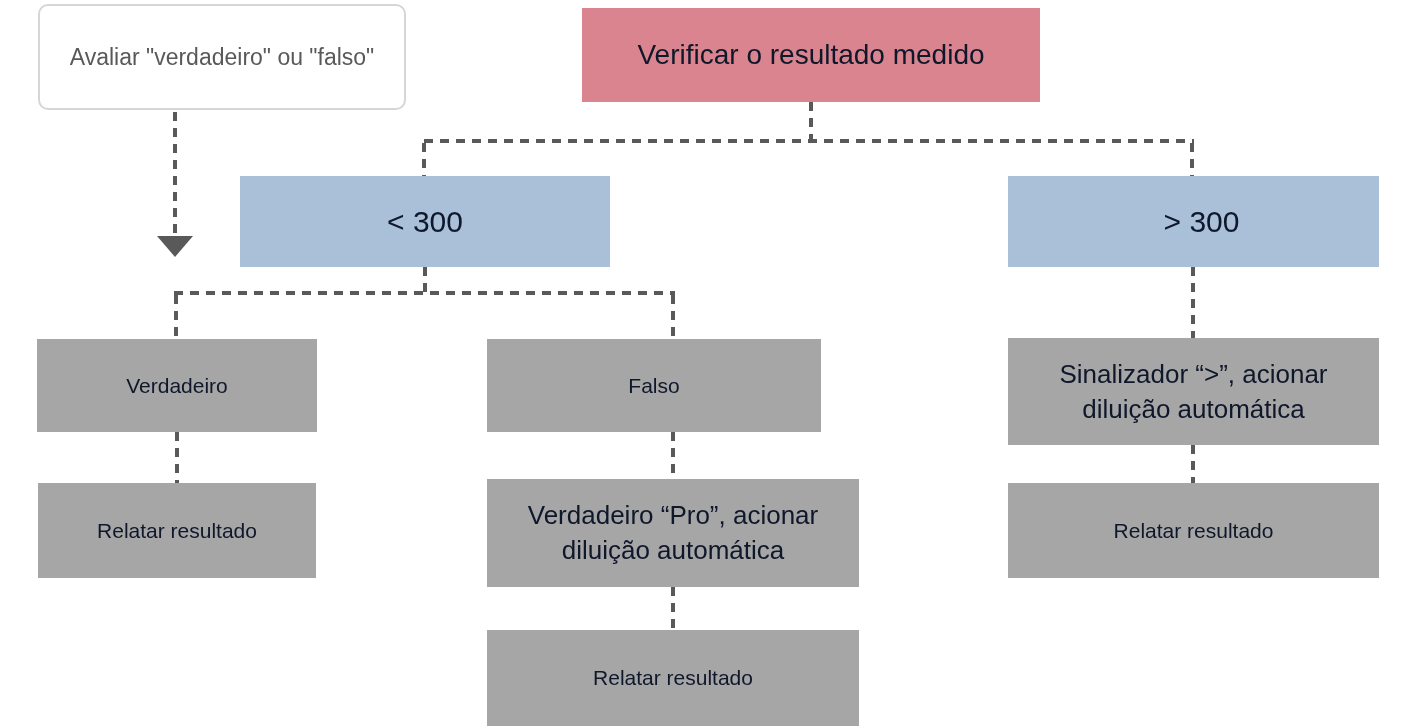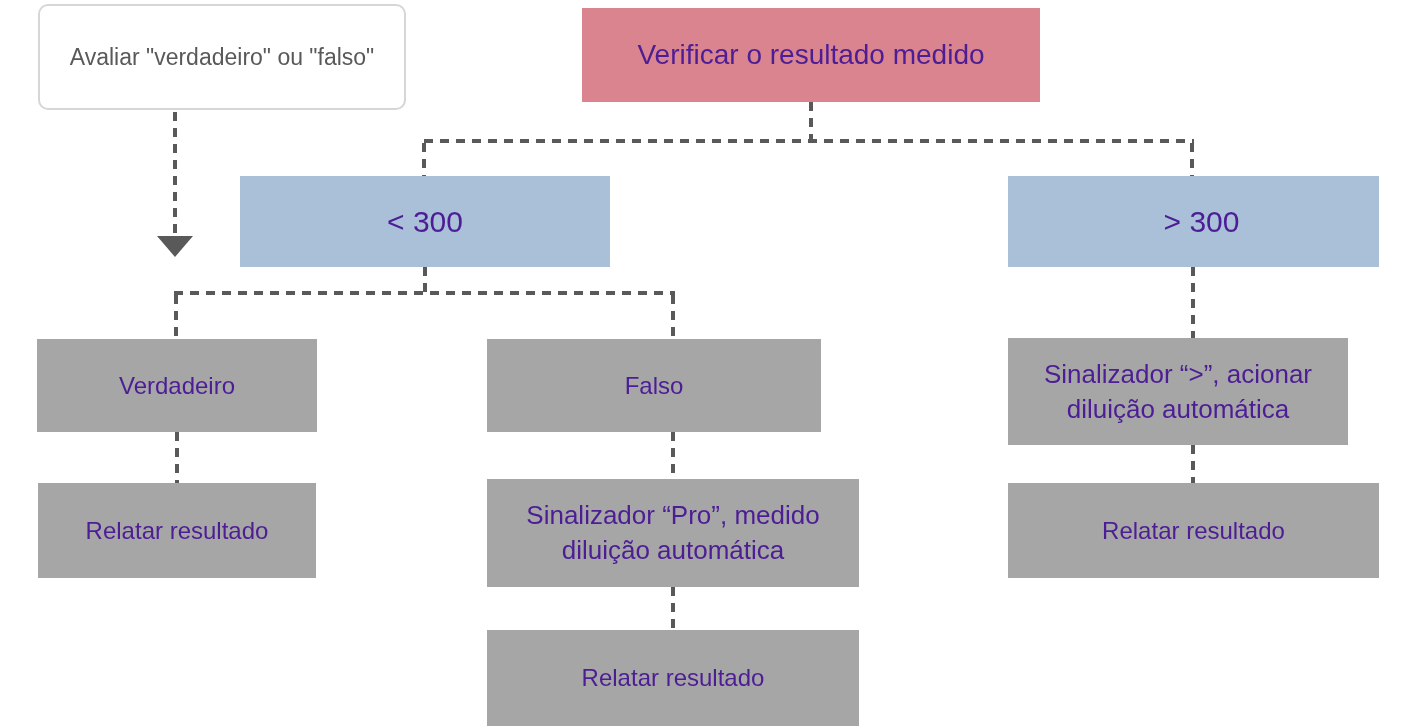--- a/index.html
+++ b/index.html
@@ -10,21 +10,21 @@
     position: relative;
     overflow: hidden;
   }
   .stage { position: absolute; left: 0; top: 0; width: 1416px; height: 726px; }
 
   .node {
     position: absolute;
     display: flex; flex-direction: column;
     align-items: center; justify-content: center;
     text-align: center;
-    color: #4c1d95;
+    color: #0f172a;
     box-sizing: border-box;
   }
   .node .line { display: block; white-space: nowrap; }
 
   .note {
     left: 38px; top: 4px; width: 368px; height: 106px;
     background: #ffffff;
     border: 2px solid #d6d6d6;
     border-radius: 10px;
     color: #595959;
@@ -36,26 +36,26 @@
     font-size: 28px;
   }
   .branch {
     background: #a9c0d8;
     font-size: 30px;
     align-items: center;
   }
   .branch-left  { left: 240px;  top: 176px; width: 370px; height: 91px; }
   .branch-right { left: 1008px; top: 176px; width: 371px; height: 91px; padding-left: 16px; }
 
-  .gray { background: #a6a6a6; font-size: 24px; }
+  .gray { background: #a6a6a6; font-size: 21px; }
   .gray.two-line { font-size: 26px; line-height: 35px; }
 
   .verdadeiro   { left: 37px;   top: 339px; width: 280px; height: 93px; }
   .falso        { left: 487px;  top: 339px; width: 334px; height: 93px; }
-  .flag-gt      { left: 1008px; top: 338px; width: 340px; height: 107px; }
+  .flag-gt      { left: 1008px; top: 338px; width: 371px; height: 107px; }
   .report-left  { left: 38px;   top: 483px; width: 278px; height: 95px; }
   .flag-pro     { left: 487px;  top: 479px; width: 372px; height: 108px; }
   .report-right { left: 1008px; top: 483px; width: 371px; height: 95px; }
   .report-mid   { left: 487px;  top: 630px; width: 372px; height: 96px; }
 
   
   .conn { position: absolute; }
   .v {
     width: 4px;
     background: repeating-linear-gradient(to bottom, #595959 0 9px, transparent 9px 16px);
@@ -136,21 +136,21 @@
   <div class="node gray two-line flag-gt">
     <span class="line">Sinalizador “&gt;”, acionar</span>
     <span class="line">diluição automática</span>
   </div>
 
   <div class="node gray report-left">
     <span class="line">Relatar resultado</span>
   </div>
 
   <div class="node gray two-line flag-pro">
-    <span class="line">Sinalizador “Pro”, medido</span>
+    <span class="line">Verdadeiro “Pro”, acionar</span>
     <span class="line">diluição automática</span>
   </div>
 
   <div class="node gray report-right">
     <span class="line">Relatar resultado</span>
   </div>
 
   <div class="node gray report-mid">
     <span class="line">Relatar resultado</span>
   </div>

